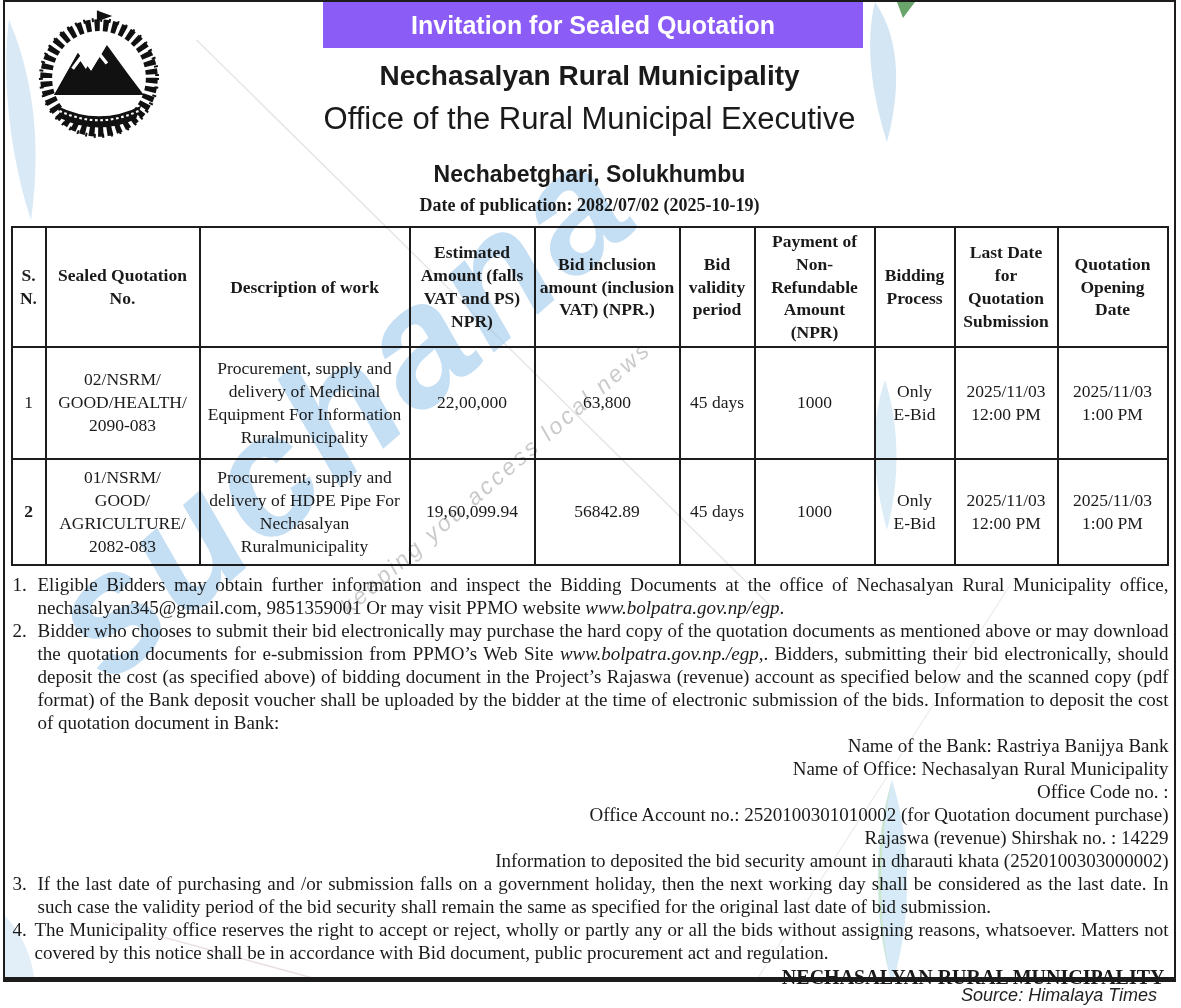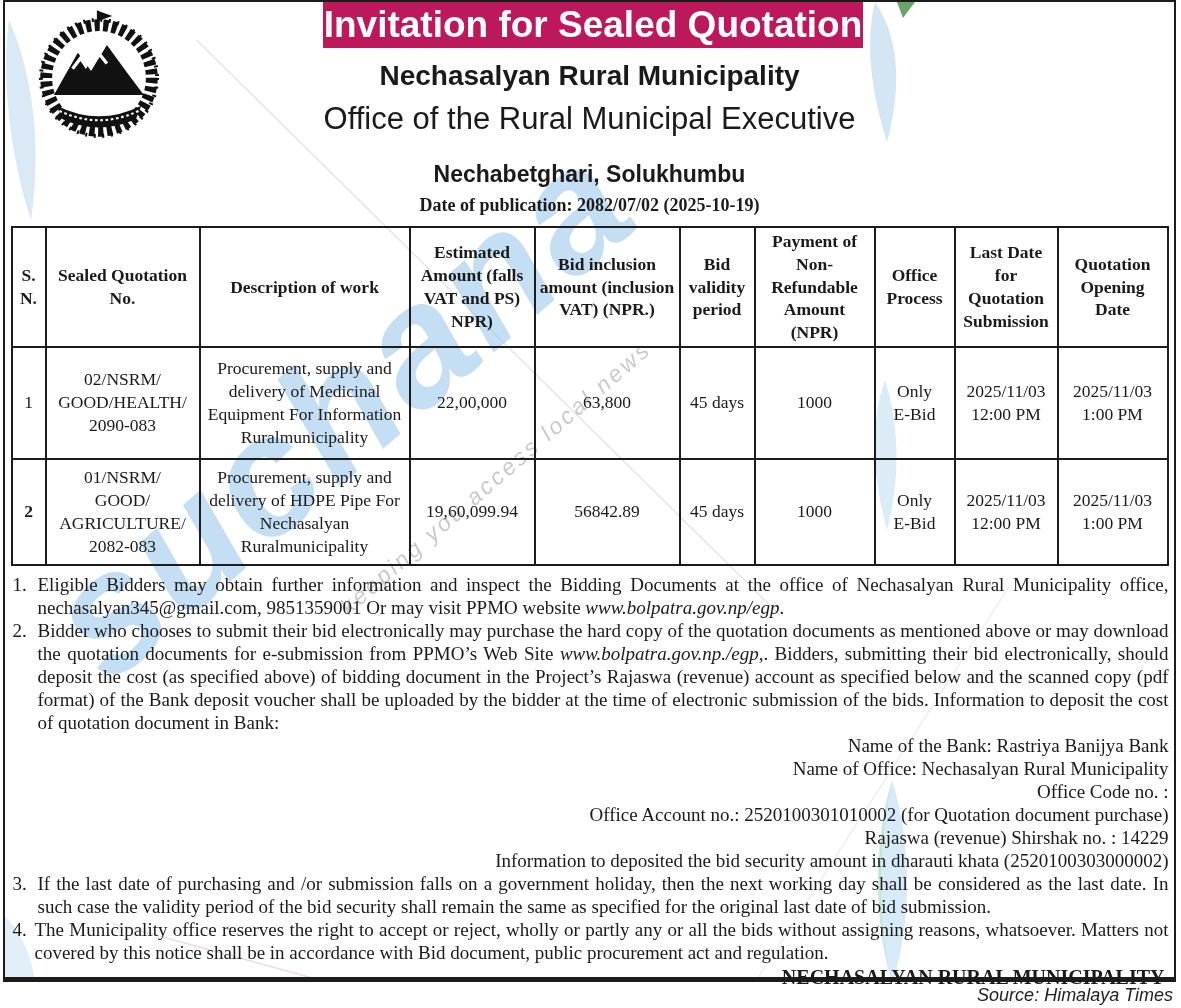--- a/index.html
+++ b/index.html
@@ -25,22 +25,22 @@
     font-family:"Liberation Sans", sans-serif; font-style:italic;
     font-size:23px; letter-spacing:3px; color:rgba(150,150,150,0.5);
     transform:rotate(-41deg); transform-origin:left top; white-space:nowrap;
   }
   .wm-leaf { position:absolute; }
   .wm-line { position:absolute; inset:0; width:100%; height:100%; }
   
   .content { position:relative; z-index:1; }
   .banner {
     position:absolute; left:318px; top:0; width:540px; height:46px;
-    background:#be185d; color:#ffffff; display:flex; align-items:center; justify-content:center;
-    font-family:"Liberation Sans", sans-serif; font-weight:bold; font-size:37px; z-index:2;
+    background:#8b5cf6; color:#ffffff; display:flex; align-items:center; justify-content:center;
+    font-family:"Liberation Sans", sans-serif; font-weight:bold; font-size:25px; z-index:2;
   }
   .emblem { position:absolute; left:28px; top:6px; width:132px; height:132px; z-index:2; }
   .hdr { text-align:center; padding-top:54px; }
   .org   { font-family:"Liberation Sans", sans-serif; font-weight:bold; font-size:28px; margin:4px 0 0; }
   .office{ font-family:"Liberation Sans", sans-serif; font-weight:normal; font-size:31px; margin:9px 16px 0; }
   .addr  { font-family:"Liberation Sans", sans-serif; font-weight:bold; font-size:23px; margin:24px 0 0; }
   .pub   { font-family:Liberation Serif, serif;    font-weight:bold; font-size:18px; margin:7px 12px 0; }
   
   table.quot {
     width:1156px; margin:10px auto 0; border-collapse:collapse; table-layout:fixed;
@@ -60,21 +60,21 @@
   
   .notes { width:1158px; margin:7px auto 0; font-size:19px; line-height:23px; }
   .note { position:relative; padding-left:27px; text-align:justify; }
   .note .num { position:absolute; left:2px; top:0; }
   .note.tight { padding-left:24px; }
   .bank-lines { text-align:right; white-space:pre-line; }
   .bi { font-weight:normal; font-style:italic; }
   .signature { text-align:right; font-weight:bold; font-size:20px; line-height:24px; padding-right:4px; margin-top:1px; }
   
   .source {
-    position:absolute; right:8px; top:985px;
+    position:absolute; right:24px; top:985px;
     font-family:"Liberation Sans", sans-serif; font-style:italic; font-size:18px; color:#222222;
   }
 </style>
 </head>
 <body>
 
 <div class="notice">
 
   <div class="wm-layer">
     <svg class="wm-line" viewBox="0 0 1173 982" preserveAspectRatio="none">
@@ -145,21 +145,21 @@
       <thead>
         <tr class="hrow">
           <th class="pre">S.
 N.</th>
           <th>Sealed Quotation No.</th>
           <th>Description of work</th>
           <th>Estimated Amount (falls VAT and PS) NPR)</th>
           <th>Bid inclusion amount (inclusion VAT) (NPR.)</th>
           <th>Bid validity period</th>
           <th>Payment of Non-Refundable Amount (NPR)</th>
-          <th>Office Process</th>
+          <th>Bidding Process</th>
           <th>Last Date for Quotation Submission</th>
           <th>Quotation Opening Date</th>
         </tr>
       </thead>
       <tbody>
         <tr class="r1">
           <td>1</td>
           <td class="pre">02/NSRM/
 GOOD/HEALTH/
 2090-083</td>

